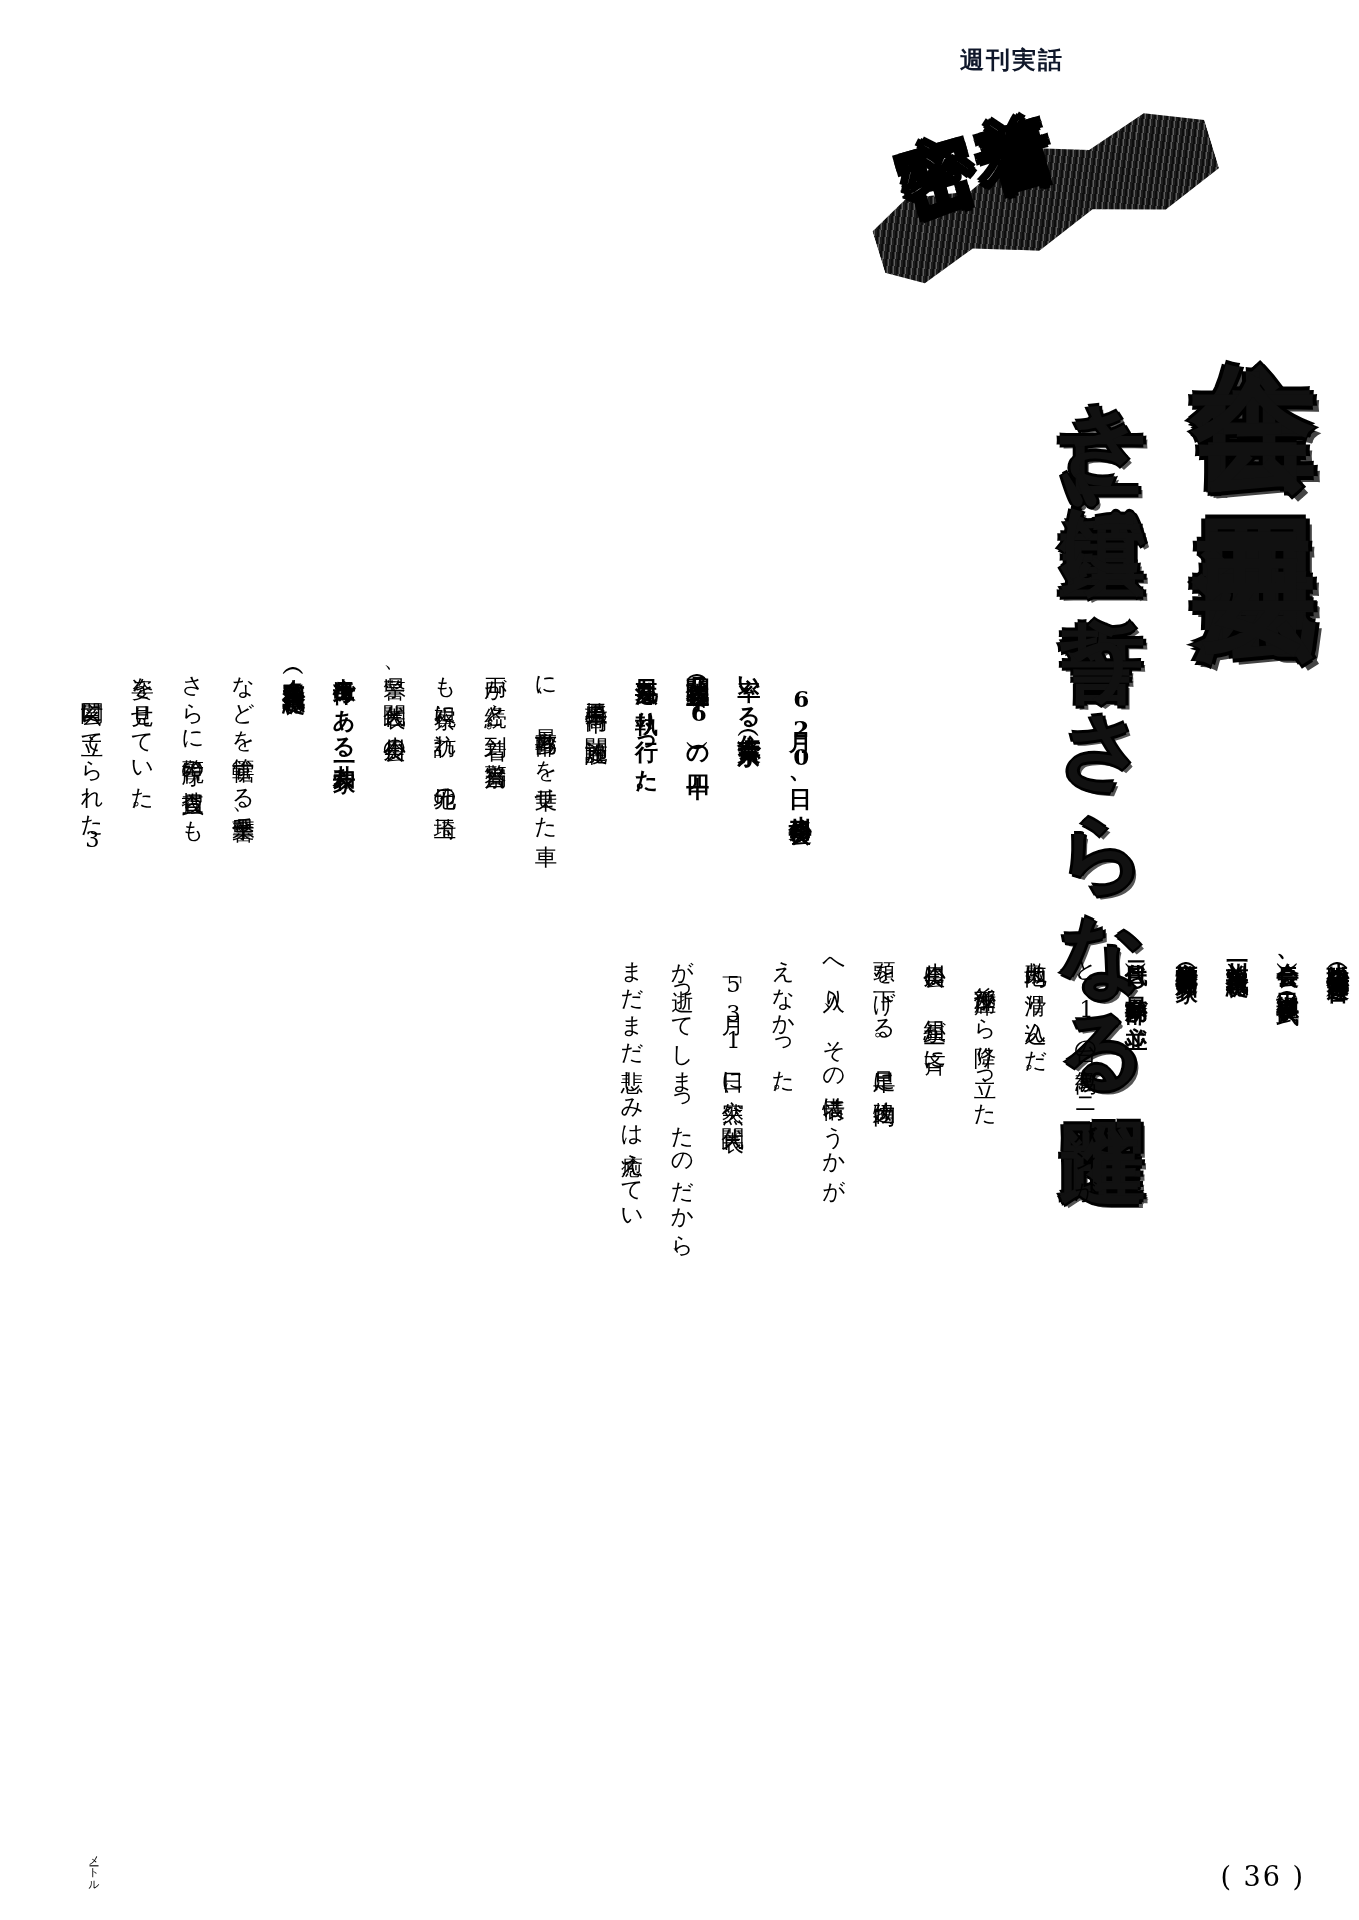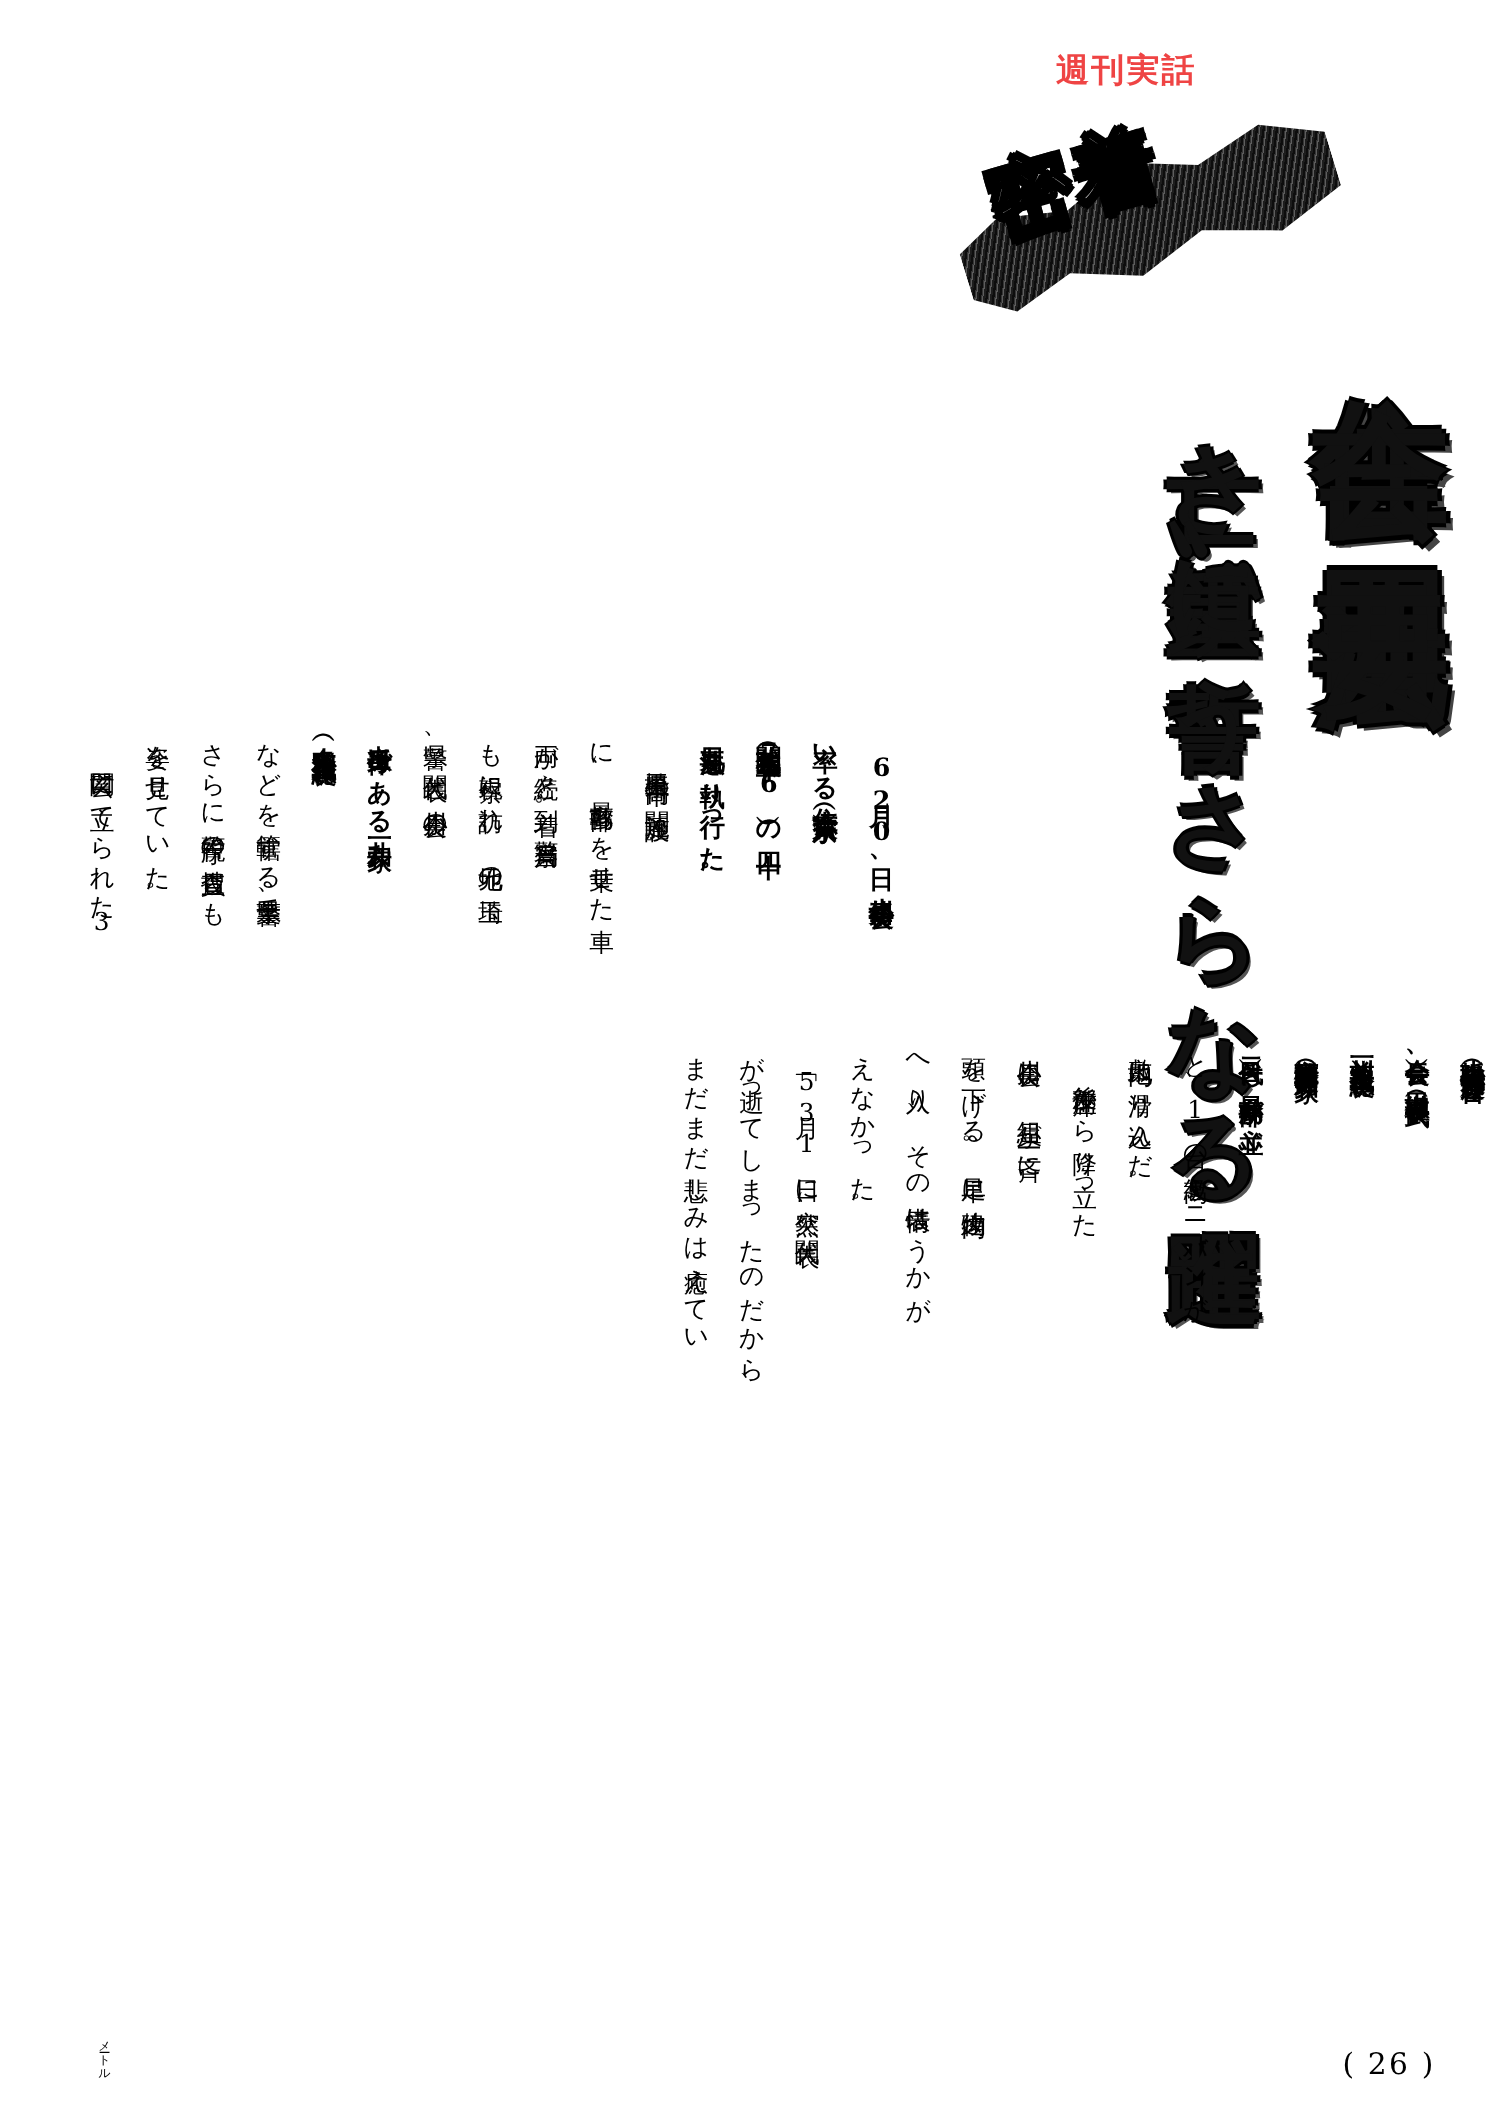--- a/index.html
+++ b/index.html
@@ -16,23 +16,23 @@
     color: #000;
   }
 
   
   .masthead {
     position: absolute;
     top: 44px;
     left: 960px;
     font-family: "DejaVu Sans", "Liberation Sans", sans-serif;
     font-weight: bold;
-    font-size: 30px;
+    font-size: 24px;
     letter-spacing: 2px;
-    color: #ef4444;
+    color: #0f172a;
     white-space: nowrap;
   }
 
   
   .headline-zone {
     position: absolute;
     top: 90px;
     right: 30px;
     width: 520px;
     height: 1460px;
@@ -229,13 +229,13 @@
     <div class="vcol">へ入り、その表情はうかが</div>
     <div class="vcol">えなかった。</div>
     <div class="vcol">　「5月31日に突然、関代表</div>
     <div class="vcol">が逝ってしまったのだから、</div>
     <div class="vcol">まだまだ悲しみは癒えてい</div>
   </div>
 </div>
 
 <div class="ruby-note" style="left:86px; top:1848px;">メートル</div>
 
-<div class="page-num">( 26 )</div>
+<div class="page-num">( 36 )</div>
 
 </body></html>

